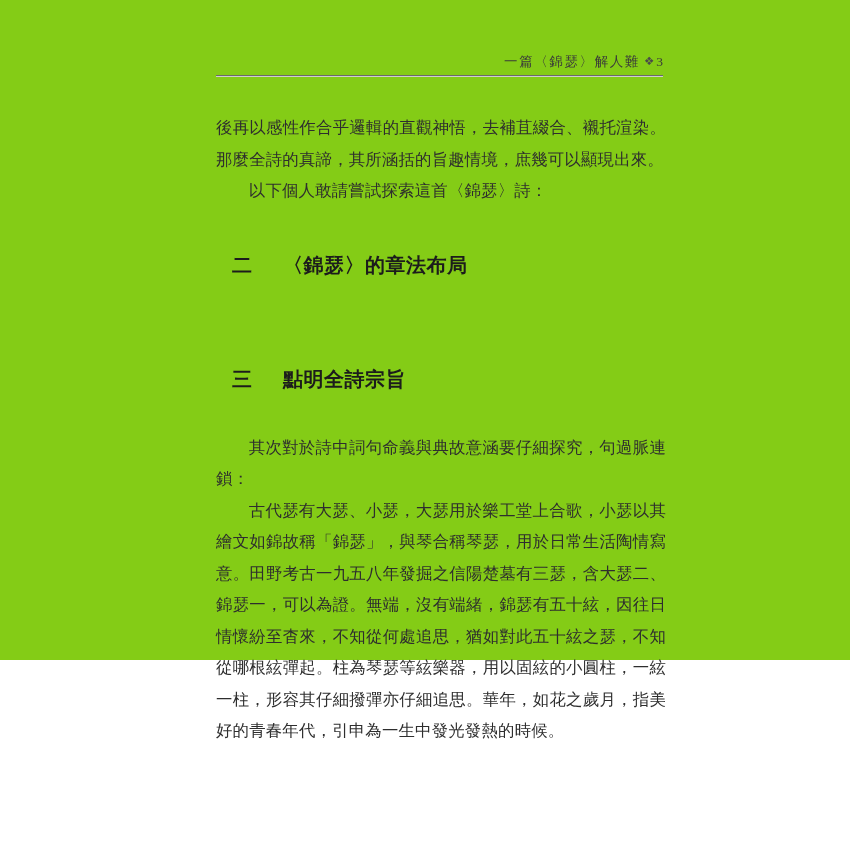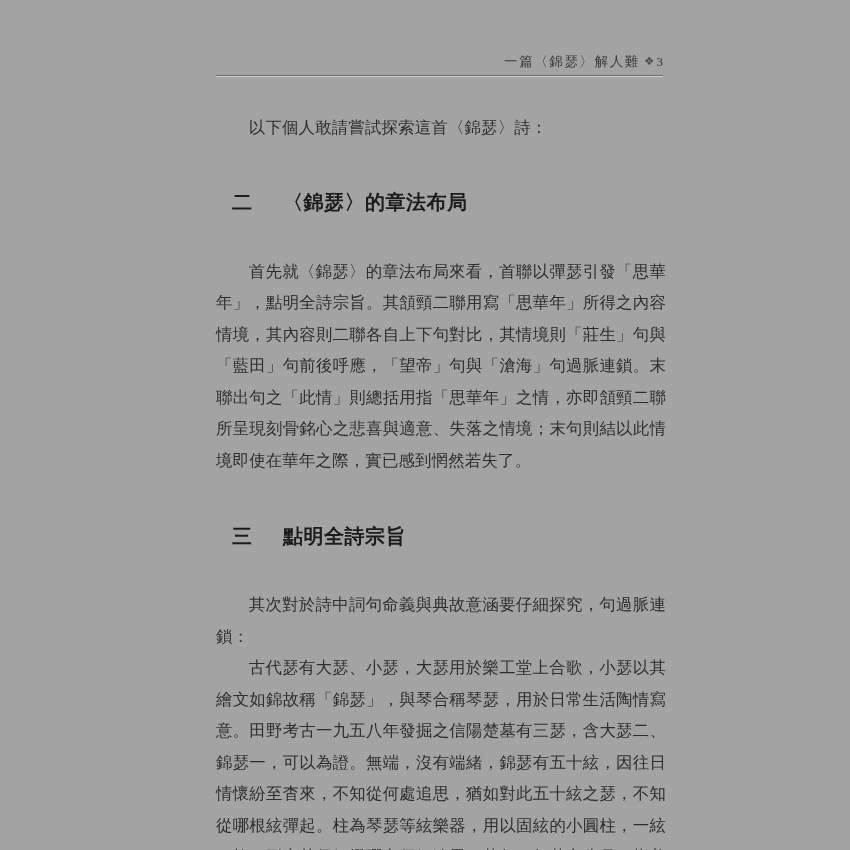--- a/index.html
+++ b/index.html
@@ -13,23 +13,23 @@
     height: 850px;
     overflow: hidden;
     font-family: "Liberation Serif", "DejaVu Serif", serif;
     color: #2b2b2b;
     -webkit-font-smoothing: antialiased;
   }
 
   .page {
     position: relative;
     width: 850px;
-    height: 850px;
+    height: 660px;
     box-sizing: border-box;
-    background: #a3a3a3;
+    background: #84cc16;
   }
 
   
   .header-block {
     position: absolute;
     left: 216px;
     top: 54px;
     width: 447px;
   }
   .running-head {
@@ -120,32 +120,32 @@
 
   <div class="header-block">
     <div class="running-head">
       <span>一篇〈錦瑟〉解人難</span><span class="folio-mark">❖</span><span class="folio-number">3</span>
     </div>
     <div class="header-rule"></div>
   </div>
 
   <div class="column">
 
+    <p class="body-text">後再以感性作合乎邏輯的直觀神悟，去補苴綴合、襯托渲染。那麼全詩的真諦，其所涵括的旨趣情境，庶幾可以顯現出來。</p>
 
     <p class="body-text indent">以下個人敢請嘗試探索這首〈錦瑟〉詩：</p>
 
     <div class="gap-before-heading-1"></div>
 
     <h2 class="section-heading">
       <span class="sec-num">二</span><span class="sec-title">〈錦瑟〉的章法布局</span>
     </h2>
 
     <div class="gap-after-heading-1"></div>
 
-    <p class="body-text indent">首先就〈錦瑟〉的章法布局來看，首聯以彈瑟引發「思華年」，點明全詩宗旨。其頷頸二聯用寫「思華年」所得之內容情境，其內容則二聯各自上下句對比，其情境則「莊生」句與「藍田」句前後呼應，「望帝」句與「滄海」句過脈連鎖。末聯出句之「此情」則總括用指「思華年」之情，亦即頷頸二聯所呈現刻骨銘心之悲喜與適意、失落之情境；末句則結以此情境即使在華年之際，實已感到惘然若失了。</p>
 
     <div class="gap-before-heading-2"></div>
 
     <h2 class="section-heading">
       <span class="sec-num">三</span><span class="sec-title">點明全詩宗旨</span>
     </h2>
 
     <div class="gap-after-heading-2"></div>
 
     <p class="body-text indent">其次對於詩中詞句命義與典故意涵要仔細探究，句過脈連鎖：</p>

